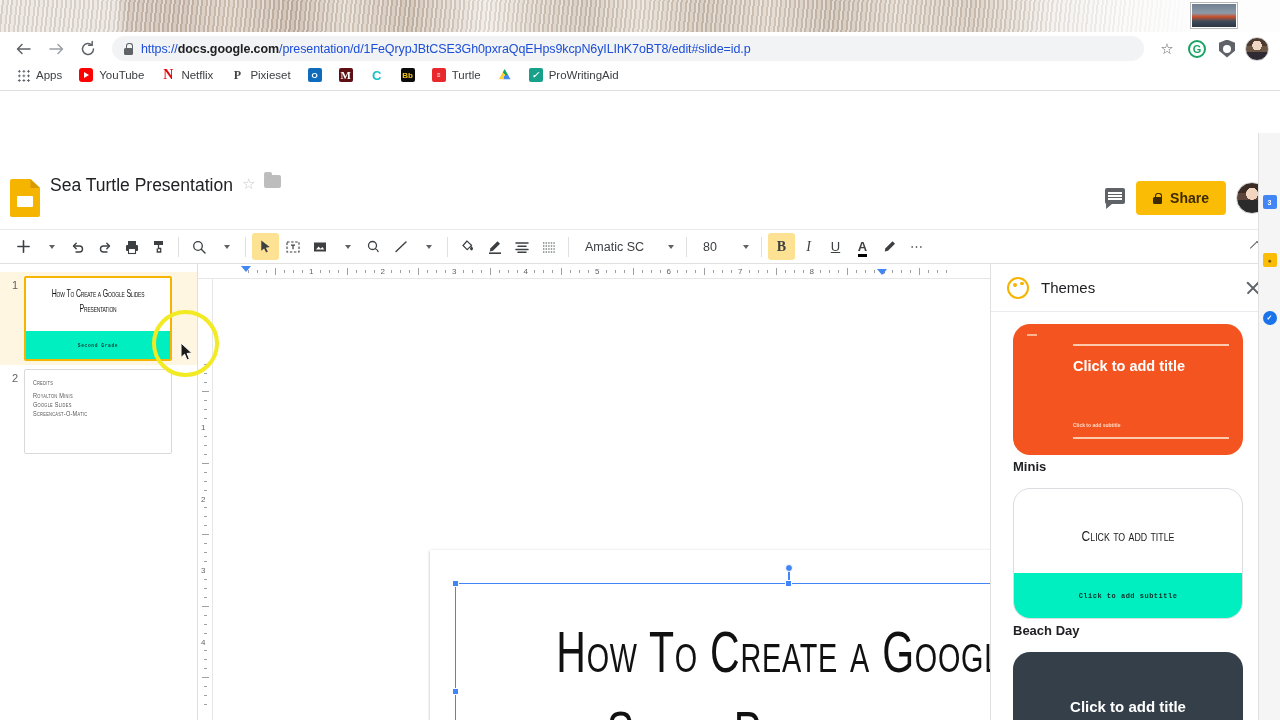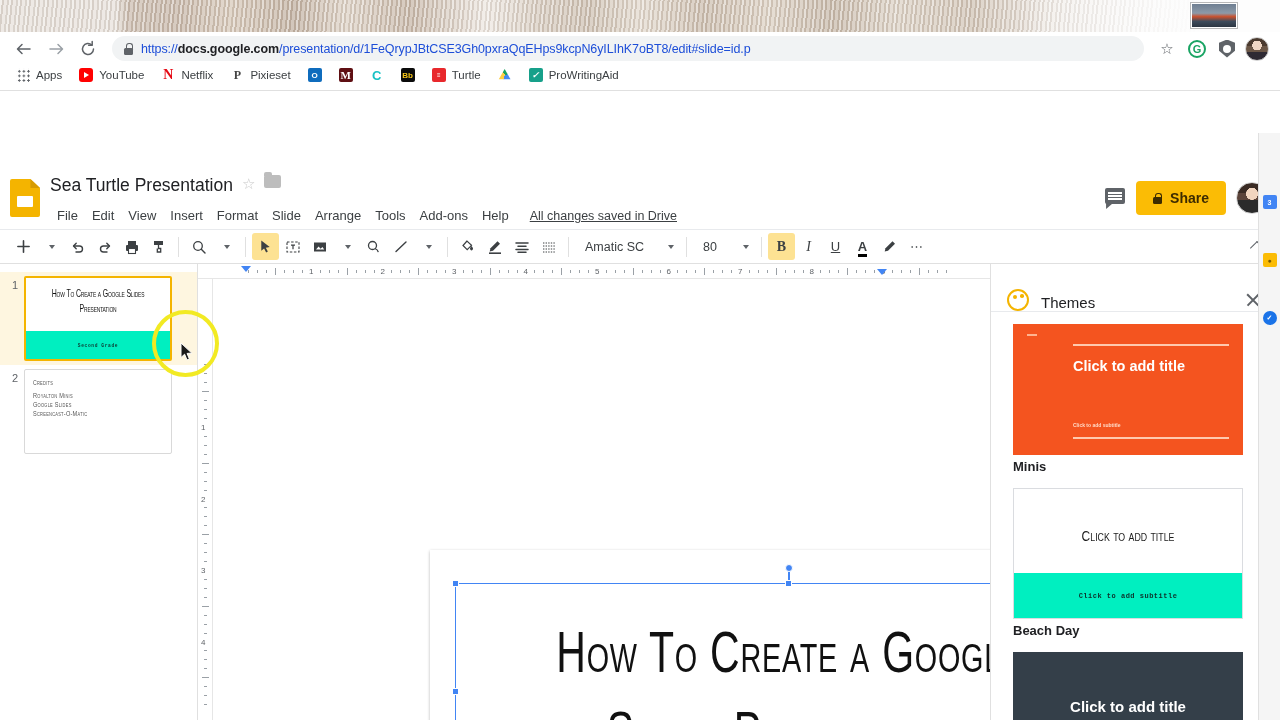--- a/index.html
+++ b/index.html
@@ -260,32 +260,32 @@
   .sel-outline { position:absolute; left:25px; top:33px; width:668px; height:218px;
     border:1.5px solid #4285f4; }
   .handle { position:absolute; width:7px; height:7px; background:#4285f4; border:1px solid #fff; }
   .rot-line { position:absolute; left:50%; top:-14px; width:1.5px; height:14px; background:#4285f4; margin-left:-0.7px;}
   .rot-dot { position:absolute; left:50%; top:-20px; width:8px; height:8px; border-radius:50%;
     background:#4285f4; border:1px solid #fff; margin-left:-4px;}
 
   
   .themes-panel { width:290px; background:#fff; border-left:1px solid #e0e0e0;
     display:flex; flex-direction:column; position:relative; }
-  .themes-head { height:48px; display:flex; align-items:flex-end; gap:12px; padding:0 16px;
+  .themes-head { height:48px; display:flex; align-items:center; gap:12px; padding:0 16px;
     border-bottom:1px solid #e8eaed; }
   .palette-ico { width:22px;height:22px;border-radius:50%;border:2px solid #f4b400;position:relative;flex:none;}
   .palette-ico:before{content:"";position:absolute;left:4px;top:4px;width:4px;height:4px;border-radius:50%;background:#f4b400;}
   .palette-ico:after{content:"";position:absolute;left:11px;top:3px;width:3.5px;height:3.5px;border-radius:50%;background:#f4b400;}
   .themes-title { font-size:15px; color:#202124; flex:1; }
   .panel-close { width:22px;height:22px;position:relative;cursor:pointer;}
   .panel-close:before,.panel-close:after{content:"";position:absolute;left:3px;top:10.2px;width:16px;height:1.5px;background:#5f6368;}
   .panel-close:before{transform:rotate(45deg);} .panel-close:after{transform:rotate(-45deg);}
   .themes-scroll { flex:1; overflow:hidden; padding:12px 20px 0 22px; position:relative; }
   .theme-card { width:230px; margin-bottom:6px; cursor:pointer; position:relative; }
-  .theme-preview { width:230px; height:131px; position:relative; overflow:hidden; }
+  .theme-preview { width:230px; height:131px; position:relative; overflow:hidden;border-radius:17px; }
   .theme-name { font-size:13px; color:#202124; font-weight:700; margin:4px 0 14px; }
 
   .sw-bg { background:#f4541f; }
   .sw-rule { position:absolute; left:60px; right:14px; height:2px; background:#ffc9ae; }
   .sw-title { position:absolute; left:60px; top:34px; right:14px; color:#fff; font-size:14.5px; font-weight:700;}
   .sw-sub { position:absolute; left:60px; top:98px; color:#ffd9c6; font-size:5px; font-weight:700;}
   .sw-dash { position:absolute; left:14px; top:10px; width:10px; height:2px; background:#ffb38f;}
 
   .bd-bg { background:#fff; border:1px solid #dadce0; }
   .bd-title { position:absolute; left:0; right:0; top:38px; text-align:center; color:#1a1a1a;
@@ -420,33 +420,20 @@
         <div class="slides-logo">
           <span class="page"></span>
             <span class="corner"></span>
             <span class="scr"></span>
         </div>
         <div class="title-block">
           <div class="doc-title-row">
             <div class="doc-title">Sea Turtle Presentation</div>
             <div class="star-ico">☆</div>
             <div class="folder-ico"></div>
-          </div>
-          <div class="menus">
-            <div class="menu-item">File</div>
-            <div class="menu-item">Edit</div>
-            <div class="menu-item">View</div>
-            <div class="menu-item">Insert</div>
-            <div class="menu-item">Format</div>
-            <div class="menu-item">Slide</div>
-            <div class="menu-item">Arrange</div>
-            <div class="menu-item">Tools</div>
-            <div class="menu-item">Add-ons</div>
-            <div class="menu-item">Help</div>
-            <div class="save-state">All changes saved in Drive</div>
           </div>
         </div>
         <div class="header-right">
           <div class="comment-ico">
             <span class="bub"></span>
               <span class="tail"></span>
             <span class="l1"></span>
               <span class="l2"></span>
               <span class="l3"></span>
           </div>

